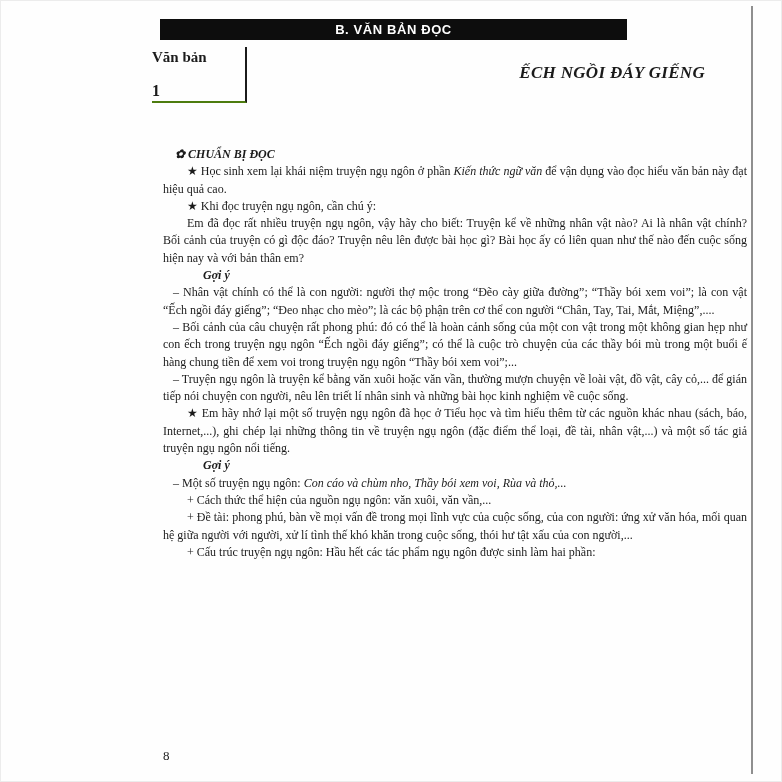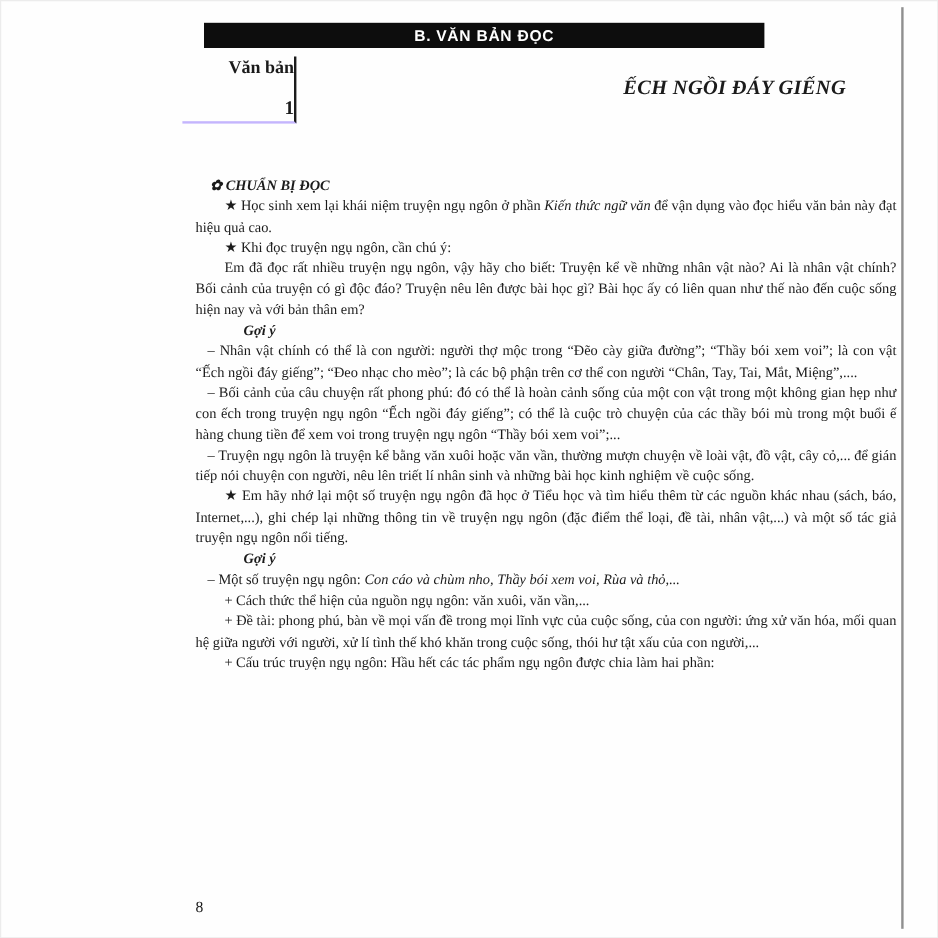--- a/index.html
+++ b/index.html
@@ -5,26 +5,26 @@
   html,body{margin:0;padding:0;background:#ffffff;}
   .page{
     position:relative;width:782px;height:782px;background:#fefefe;
     font-family:"Liberation Serif", serif;color:#1b1b1b;overflow:hidden;
     box-shadow:inset 0 0 0 1px #ececec;
   }
   .right-rule{position:absolute;left:751px;top:6px;bottom:8px;width:2px;background:#8f8f8f;}
   .topbar{
     position:absolute;left:160px;top:19px;width:467px;height:21px;background:#0d0d0d;
     color:#ffffff;display:flex;align-items:center;justify-content:center;
-    font-family:"Liberation Sans", sans-serif;font-weight:bold;font-size:13px;letter-spacing:.6px;margin-left:10px;
+    font-family:"Liberation Sans", sans-serif;font-weight:bold;font-size:13px;letter-spacing:.6px;
   }
   .lesson-box{
     position:absolute;left:152px;top:47px;width:93px;height:54px;
-    border-right:2px solid #1b1b1b;border-bottom:2px solid #c4b5fd;
-    display:flex;flex-direction:column;align-items:flex-end;justify-content:center;gap:16px;
+    border-right:2px solid #1b1b1b;border-bottom:2px solid #4d7c0f;
+    display:flex;flex-direction:column;align-items:flex-start;justify-content:center;gap:16px;
   }
   .lesson-label{font-weight:bold;font-size:15px;}
   .lesson-num{font-weight:bold;font-size:16px;}
   .lesson-title{
     position:absolute;left:205px;top:63px;width:500px;text-align:right;
     font-weight:bold;font-style:italic;font-size:17px;letter-spacing:.3px;
   }
   .pill{
     position:absolute;left:291px;top:106px;width:238px;height:25px;
     border:2px dashed #141414;border-radius:15px;
@@ -85,19 +85,19 @@
 
     <p class="goiy"><span>Gợi ý</span></p>
 
     <p class="dash"><span>– Một số truyện ngụ ngôn: </span><span class="it">Con cáo và chùm nho, Thầy bói xem voi, Rùa và thỏ,...</span></p>
 
 
     <p class="para"><span>+ Cách thức thể hiện của nguồn ngụ ngôn: văn xuôi, văn vần,...</span></p>
 
     <p class="para"><span>+ Đề tài: phong phú, bàn về mọi vấn đề trong mọi lĩnh vực của cuộc sống, của con người: ứng xử văn hóa, mối quan hệ giữa người với người, xử lí tình thế khó khăn trong cuộc sống, thói hư tật xấu của con người,...</span></p>
 
-    <p class="para"><span>+ Cấu trúc truyện ngụ ngôn: Hầu hết các tác phẩm ngụ ngôn được chia làm hai phần:</span></p>
+    <p class="para"><span>+ Cấu trúc truyện ngụ ngôn: Hầu hết các tác phẩm ngụ ngôn được sinh làm hai phần:</span></p>
 
   </div>
 
   <div class="page-number">8</div>
 
 </div>
 
 </body></html>

